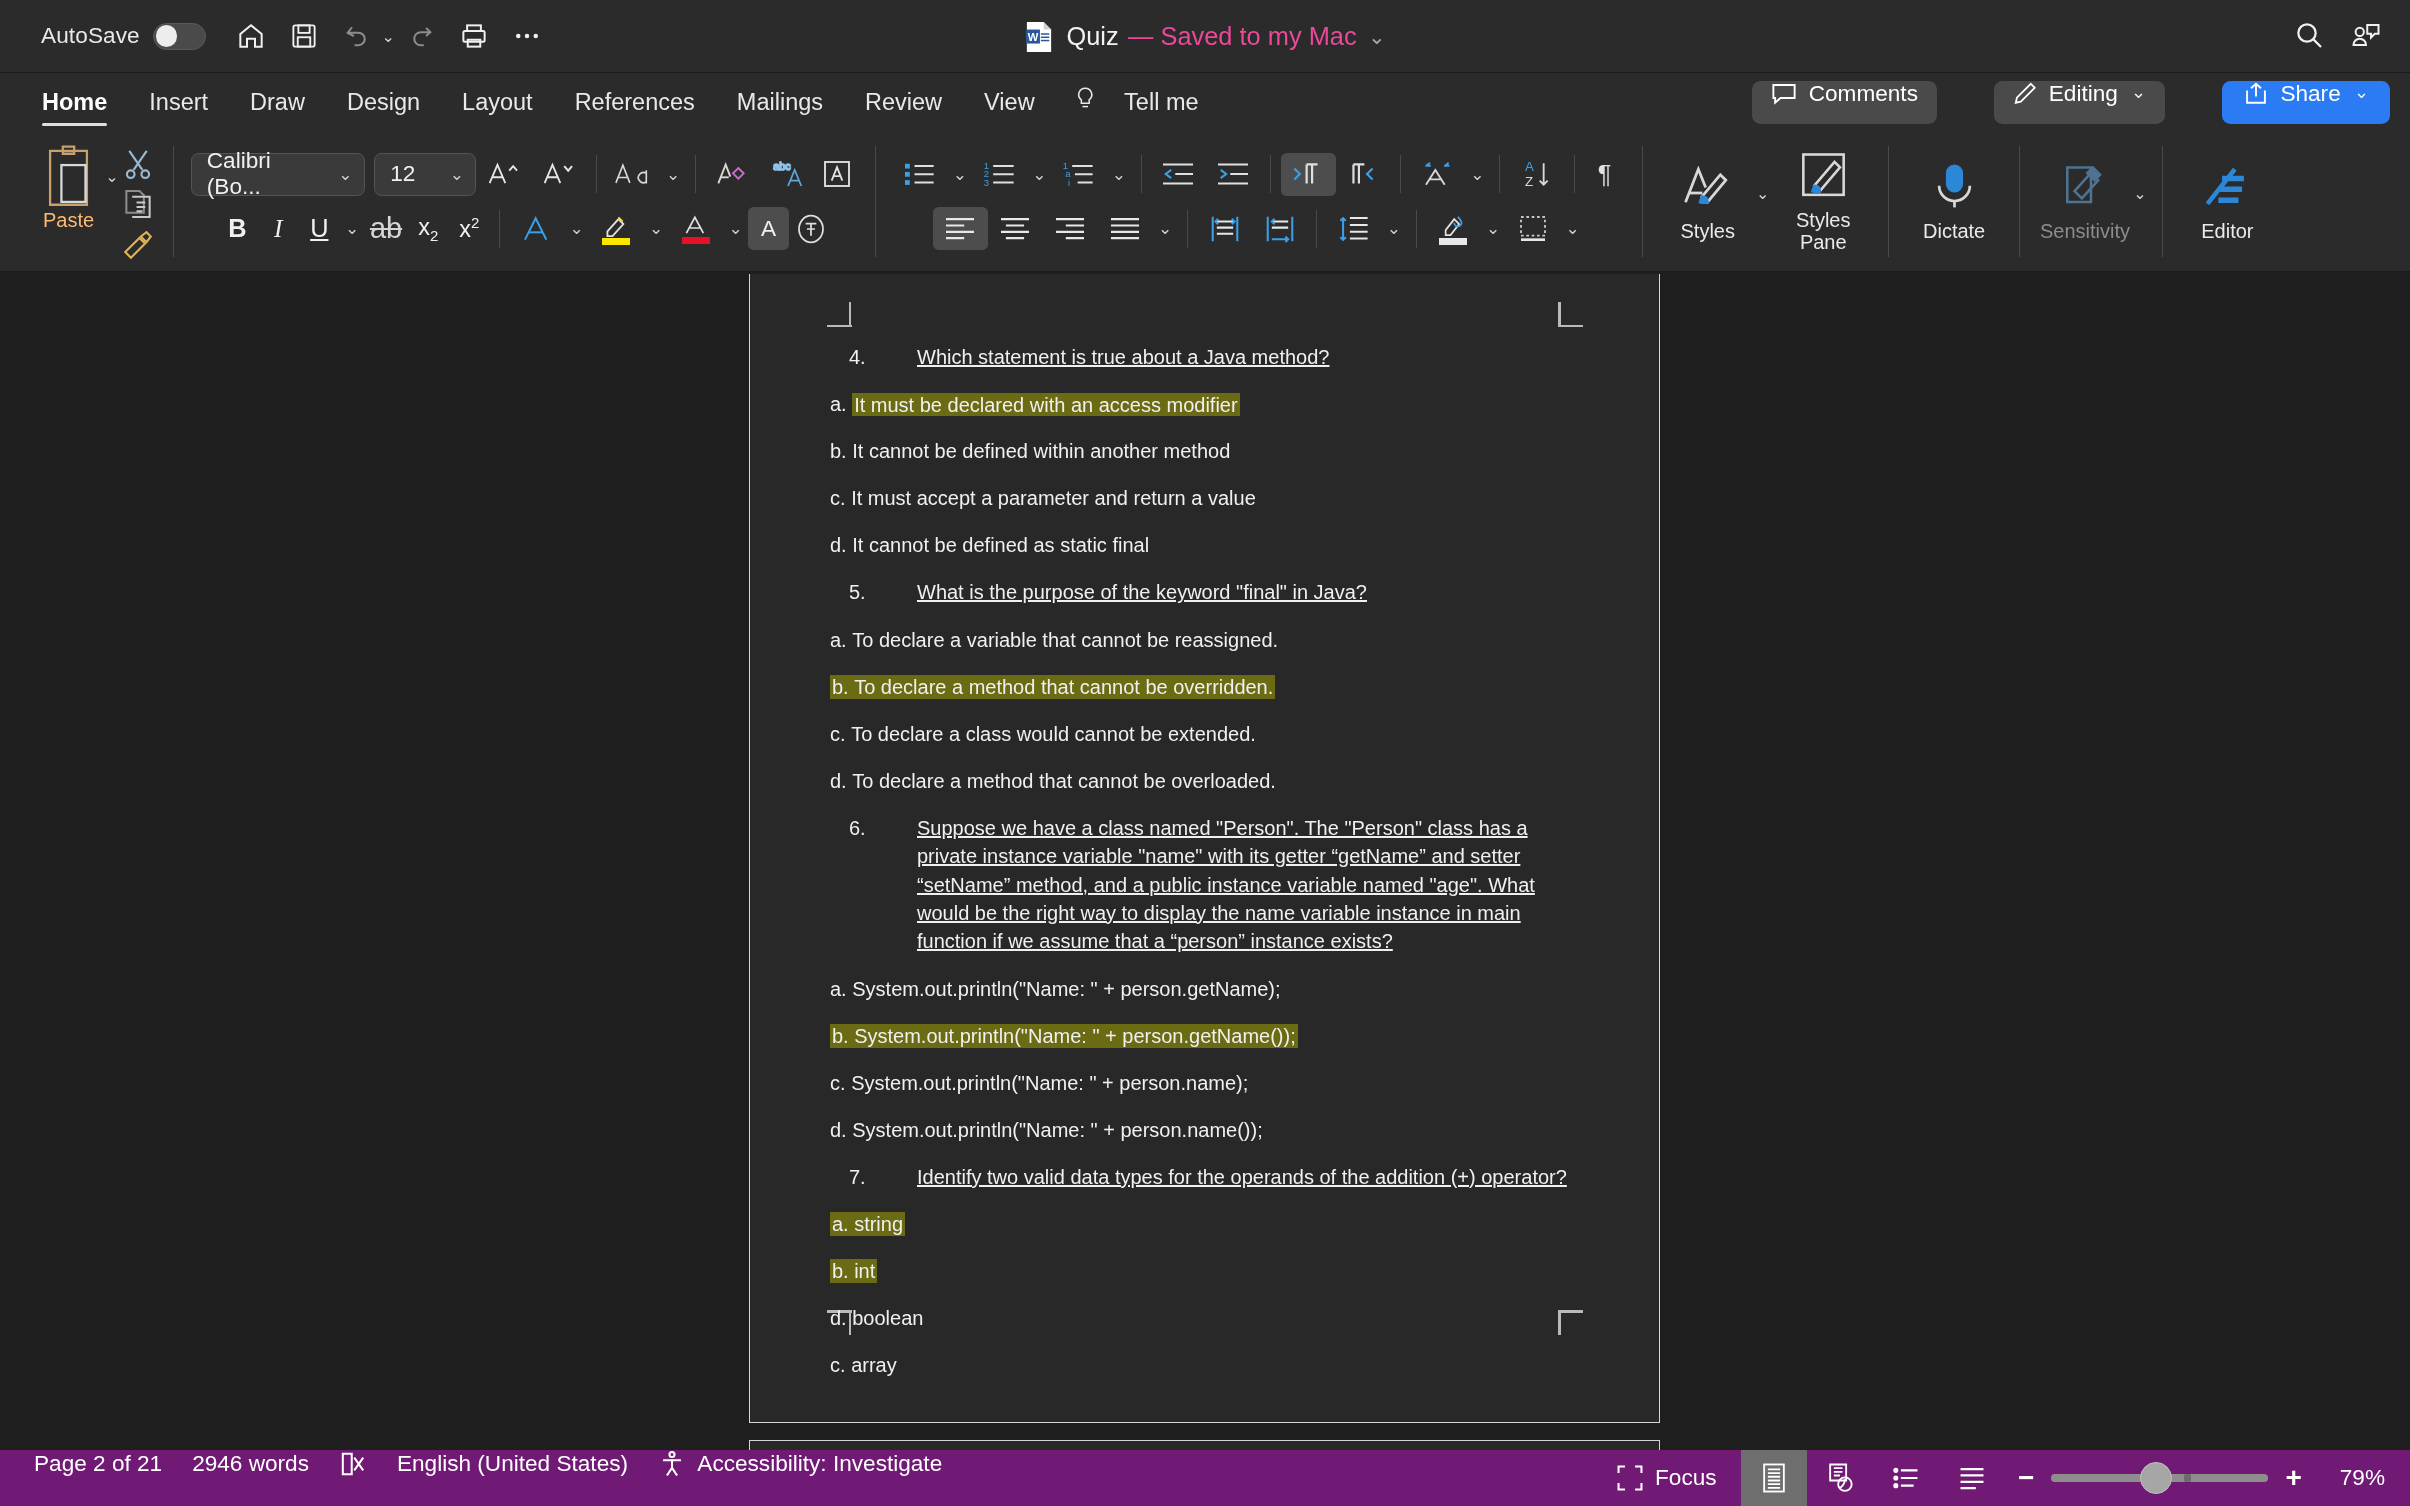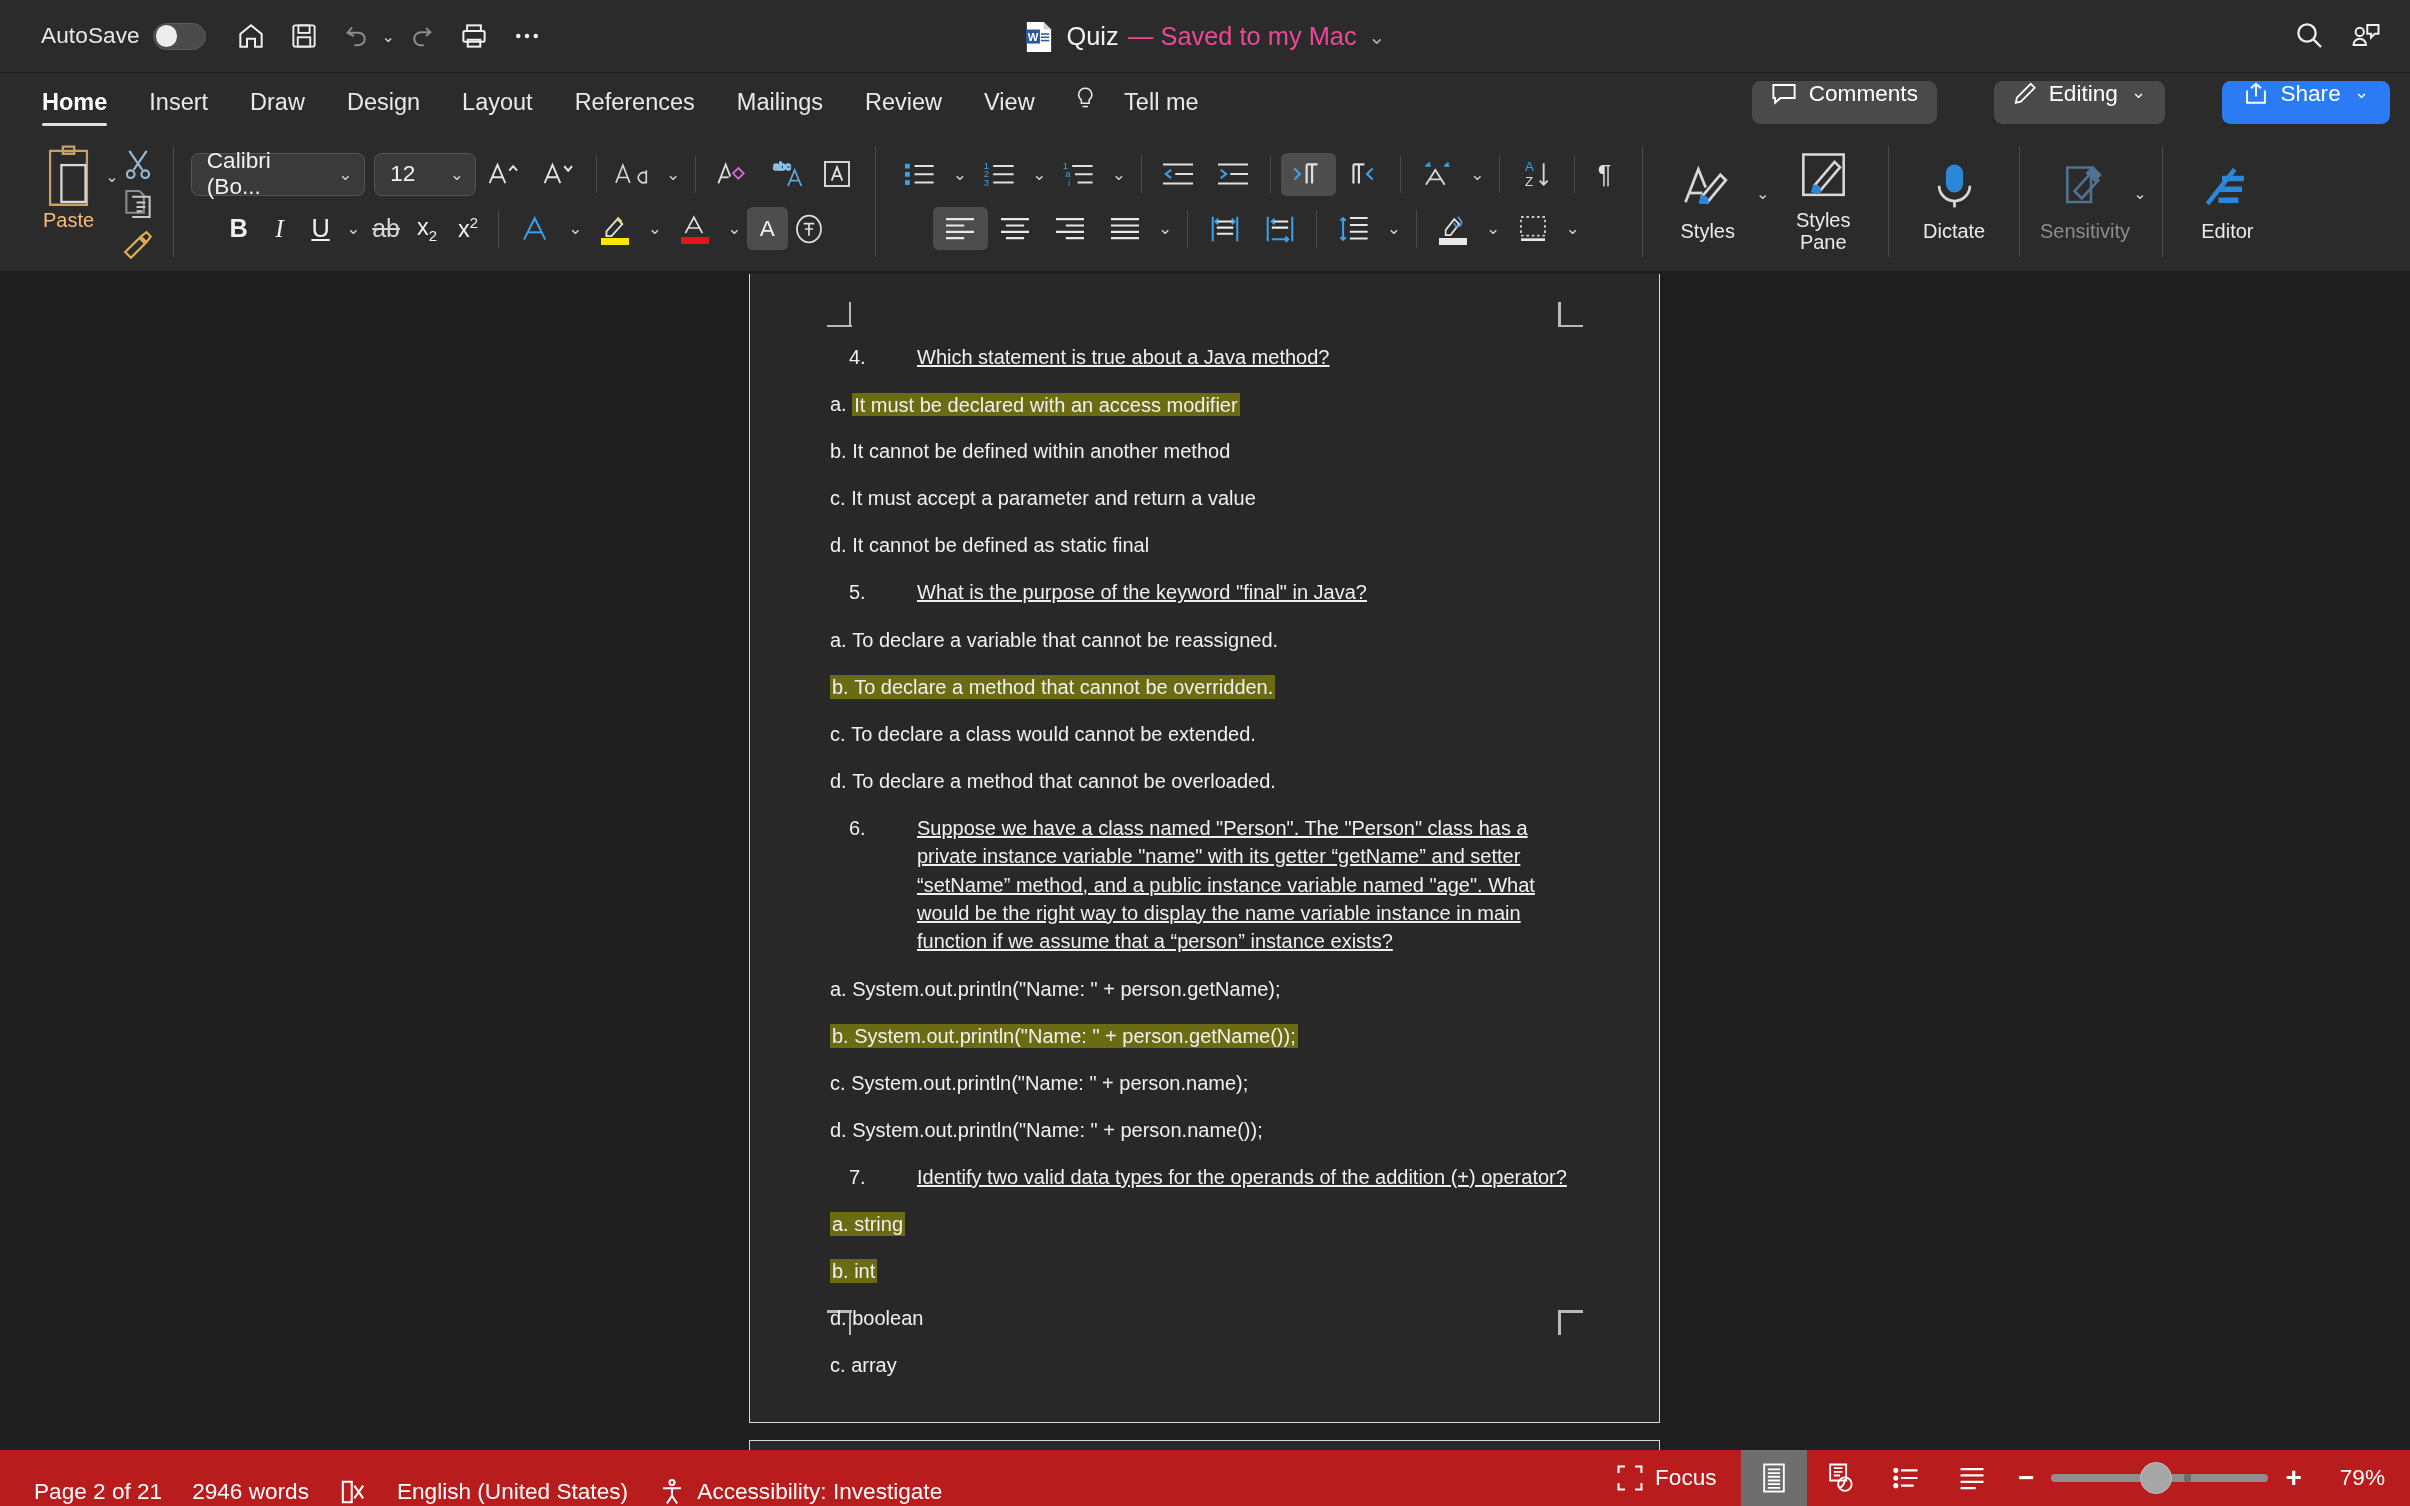--- a/index.html
+++ b/index.html
@@ -158,21 +158,21 @@
     color: #f0f0f0; font-size: 20px; line-height: 1.42;
     padding-left: 87px; text-indent: -34px; margin-top: 17px; margin-bottom: 15px; text-decoration: underline;
   }
   .q .num { display: inline-block; width: 34px; }
   .opt { color: #f0f0f0; font-size: 20px; line-height: 1.4; margin: 19px 0; }
   .opt span.hl { background: #6b6b14; padding: 0.9px 1.9px; }
 
   
   .statusbar {
     position: absolute; left: 0; bottom: 0; width: 2411px; height: 56px;
-    background: #b91c1c; display: flex; align-items: flex-end; color: #ffffff; font-size: 22.6px;
+    background: #701a75; display: flex; align-items: flex-start; color: #ffffff; font-size: 22.6px;
   }
   .sb-left { display: flex; align-items: center; gap: 30px; padding-left: 34px; }
   .sb-right { position: absolute; right: 26px; display: flex; align-items: center; gap: 0; }
   .sbitem { display: flex; align-items: center; gap: 11.3px; white-space: nowrap; }
   .viewbtn { width: 66px; height: 56px; display: flex; align-items: center; justify-content: center; }
   .viewbtn.sel { background: #6e6e6e; }
   .zoomrow { display: flex; align-items: center; gap: 17px; margin-left: 13px; }
   .slider { position: relative; width: 217px; height: 7.5px; background: #8e8e8e; border-radius: 3.8px; }
   .slider .thumb {
     position: absolute; left: 89px; top: -12.2px; width: 32px; height: 32px;
@@ -415,21 +415,21 @@
           <span style="font-weight:bold;font-size:25.4px;color:#f0f0f0;">B</span>
         </div>
       <div class="ic">
           <span style="font-style:italic;font-size:25.4px;color:#f0f0f0;font-family:'Liberation Serif',serif;">I</span>
         </div>
       <div class="ic">
           <span style="text-decoration:underline;font-size:25.4px;color:#f0f0f0;">U</span>
         </div>
       <div class="chevbtn">⌄</div>
       <div class="ic">
-          <span style="text-decoration:line-through;font-size:25px;color:#d6d6d6;">ab</span>
+          <span style="text-decoration:line-through;font-size:29px;color:#d6d6d6;">ab</span>
         </div>
       <div class="ic">
           <span style="font-size:23.5px;color:#f0f0f0;">x<sub style="font-size:15px;">2</sub></span>
         </div>
       <div class="ic">
           <span style="font-size:23.5px;color:#f0f0f0;">x<sup style="font-size:15px;">2</sup></span>
         </div>
       <div class="minisep"></div>
       <div class="ic wide">
         <svg width="32" height="32" viewBox="0 0 24 24" fill="none" stroke="#3aa0e8" stroke-width="1.5">

